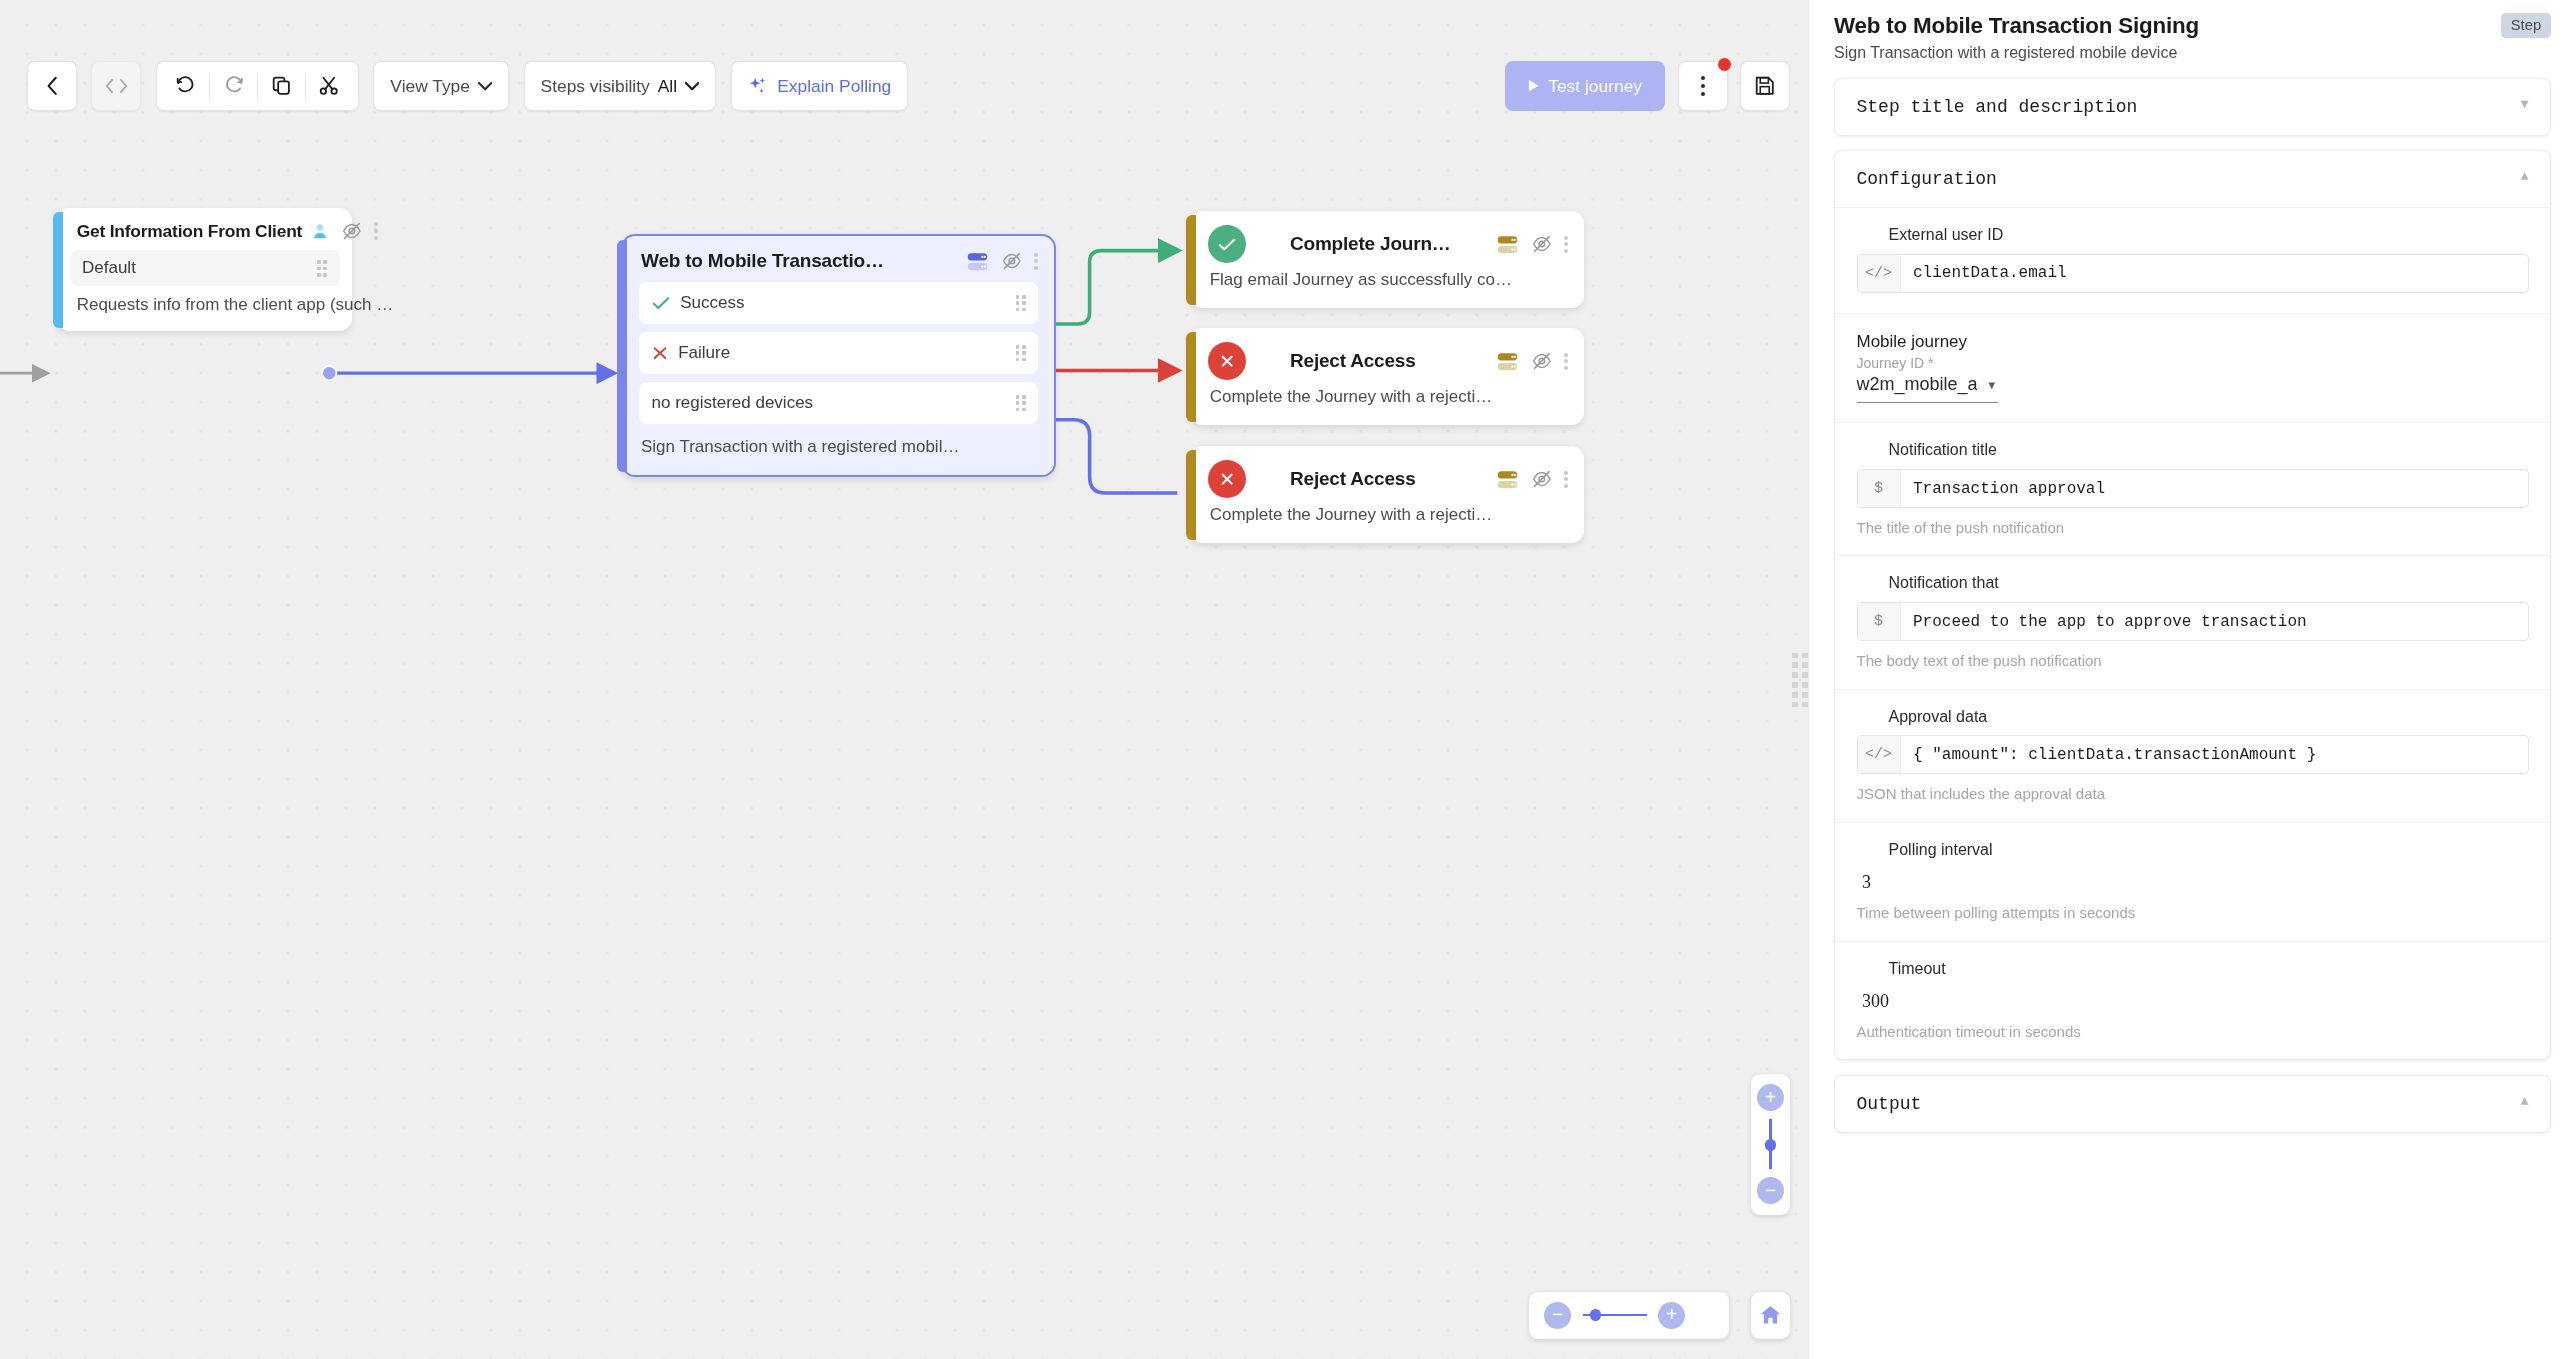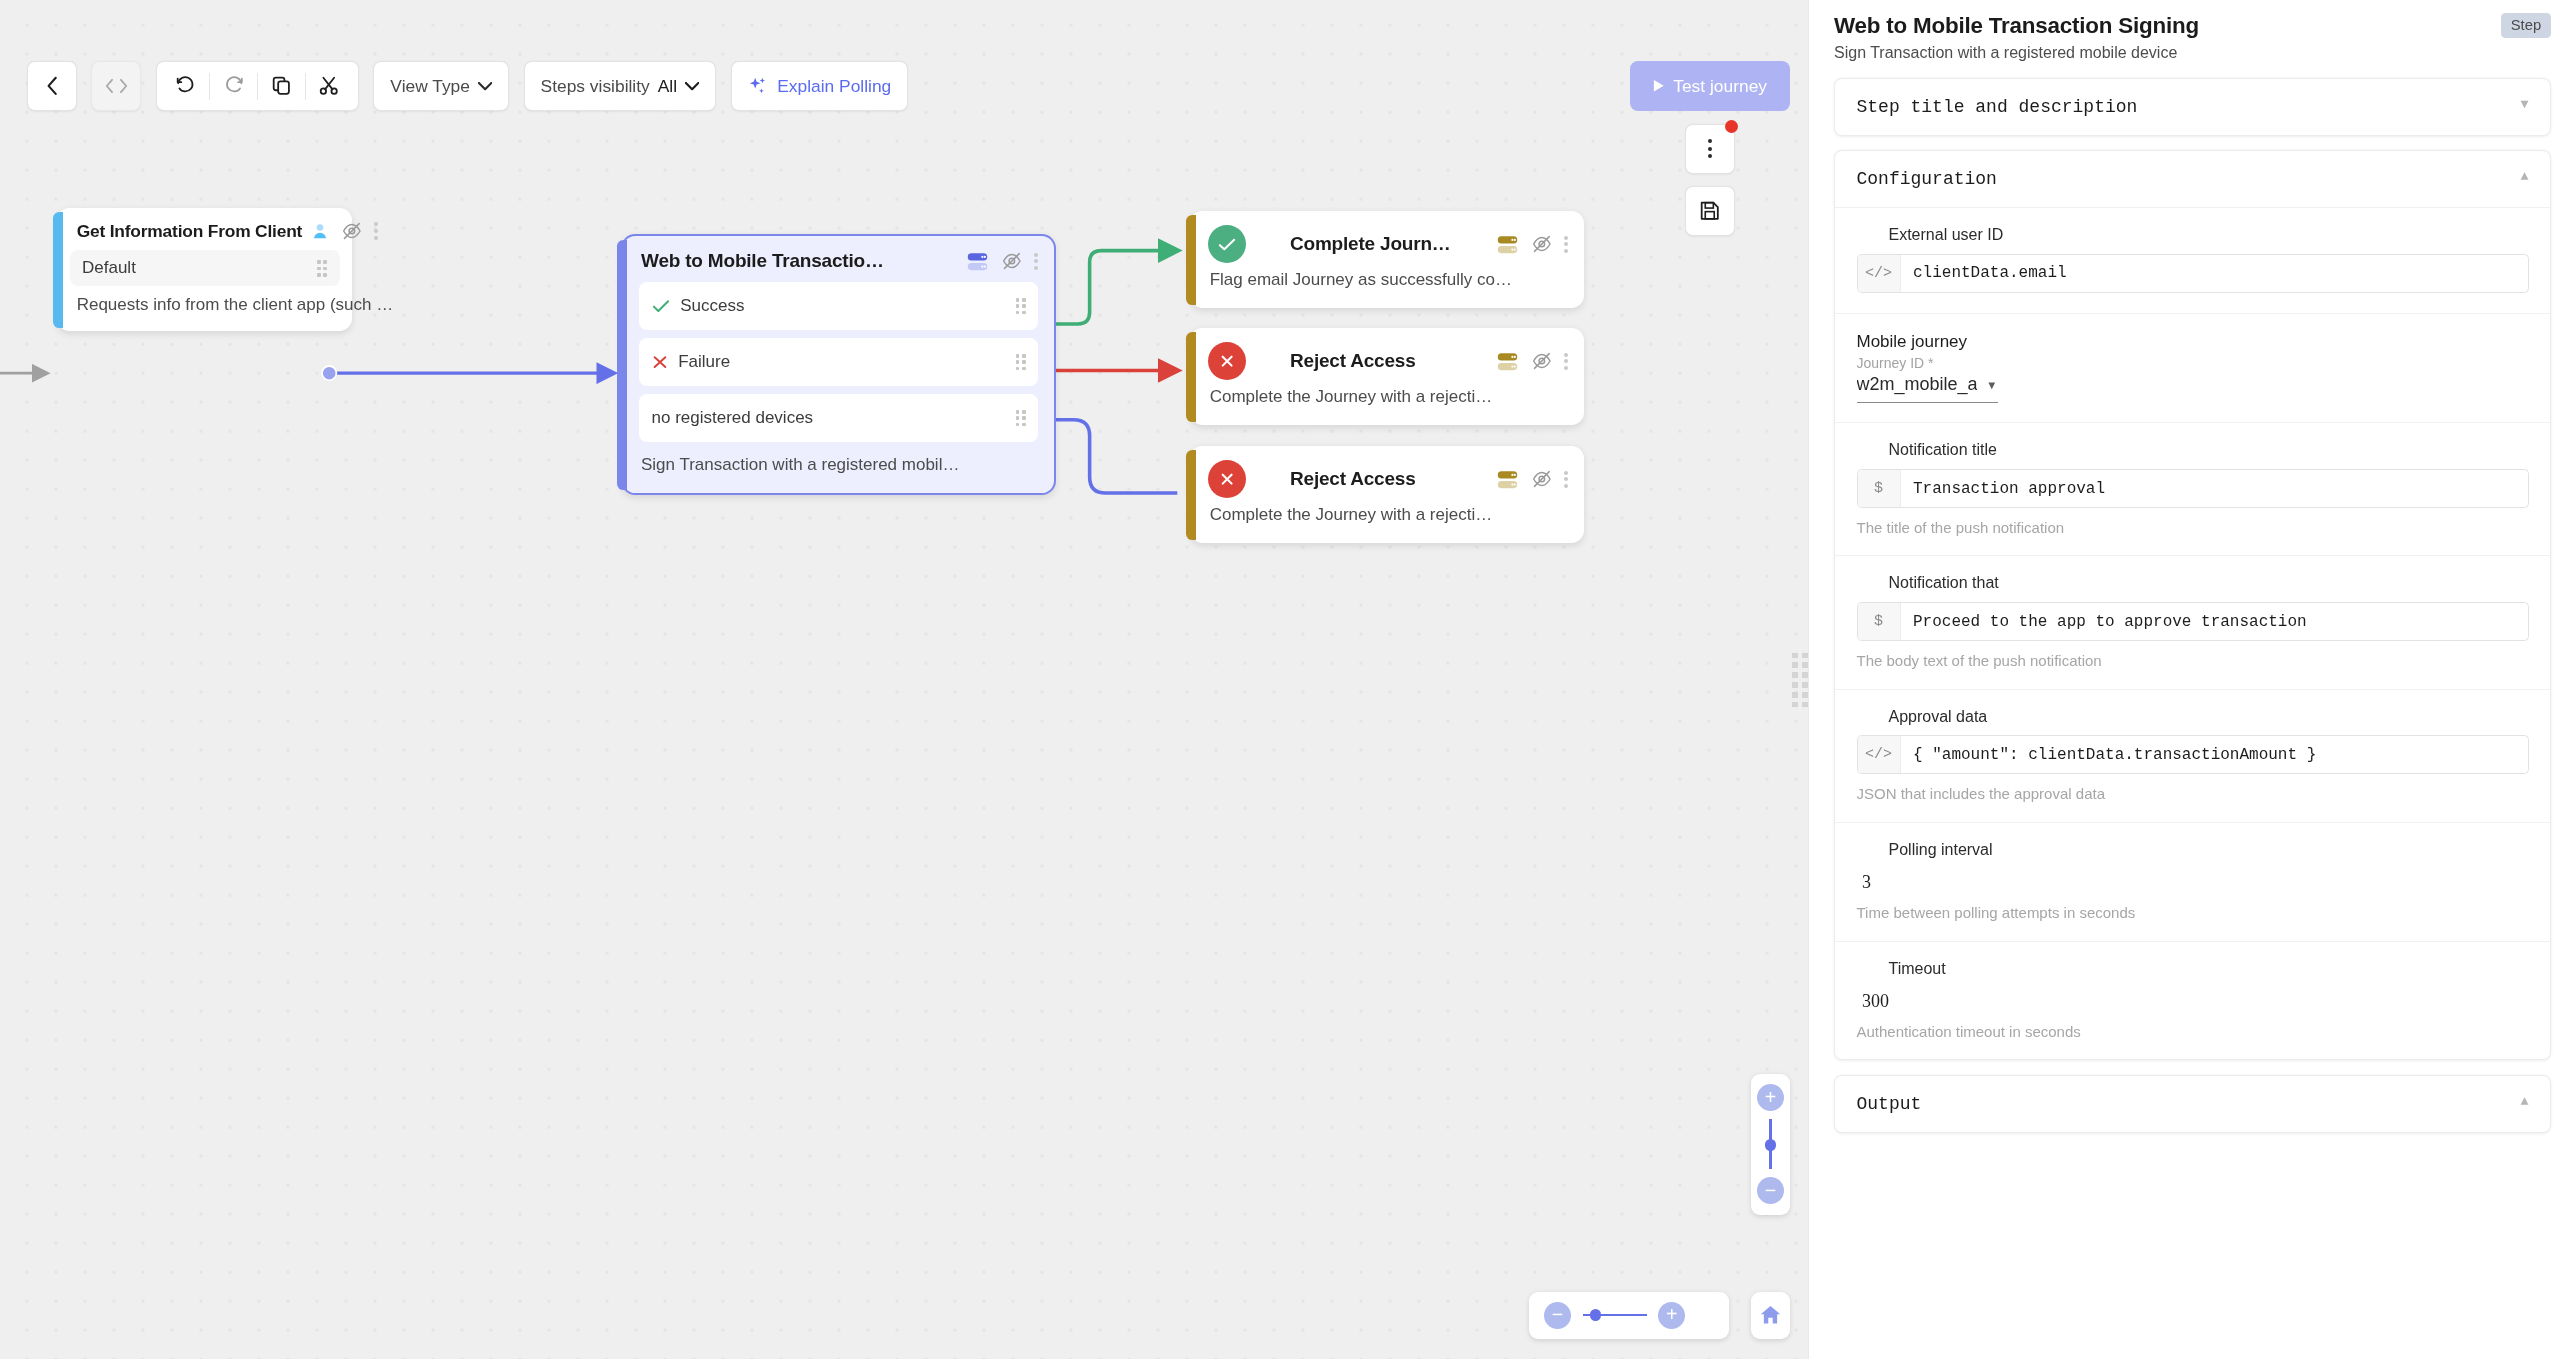--- a/index.html
+++ b/index.html
@@ -50,21 +50,21 @@
   .tb-text .strong { color: #1b1b1b; }
   .chev { display:inline-block; }
   #explain-btn {
     padding: 0 16px; display:flex; align-items:center; gap: 9.8px;
     color: #5a6bf0; font-size: 17.4px; white-space: nowrap;
   }
 
   
   #top-right {
     position: absolute; top: 61px; right: 18px;
-    display: flex; align-items: center; gap: 12.5px; z-index: 30; flex-direction: column;
+    display: flex; align-items: center; gap: 12.5px; z-index: 30;
   }
   #test-journey {
     background: #aeb4f3; color: #ffffff; border: none; border-radius: 8px;
     height: 50px; padding: 0 23px; font-size: 17.4px;
     display: flex; align-items: center; gap: 9px; cursor: pointer;
     font-family: "Liberation Sans", sans-serif;
   }
   #kebab-btn { position: relative; width: 50px; }
   #kebab-dot {
     position: absolute; top: -4.5px; right: -4.5px;
@@ -108,21 +108,21 @@
   
   #node-get-info { left: 57px; top: 208px; width: 295px; }
 
   
   #node-w2m {
     left: 621px; top: 234px; width: 435px;
     background: #edefff; border: 2.2px solid #7b86ea;
     border-radius: 14.3px; z-index: 14;
   }
   #node-w2m::before { background:#7b86ea; left:-6.3px; }
-  #node-w2m .node-port { background: #ffffff; margin: 8px 16px; height: 48px; }
+  #node-w2m .node-port { background: #ffffff; margin: 8px 16px; height: 42px; }
   #node-w2m .node-desc { padding-top: 7.2px; }
 
   
   .node-right { width: 394px; }
   #node-complete { left: 1190px; top: 211px; }
   #node-reject1  { left: 1190px; top: 328px; }
   #node-reject2  { left: 1190px; top: 446px; }
   .status-circle {
     width: 38px; height: 38px; border-radius: 50%;
     display: flex; align-items: center; justify-content: center;

